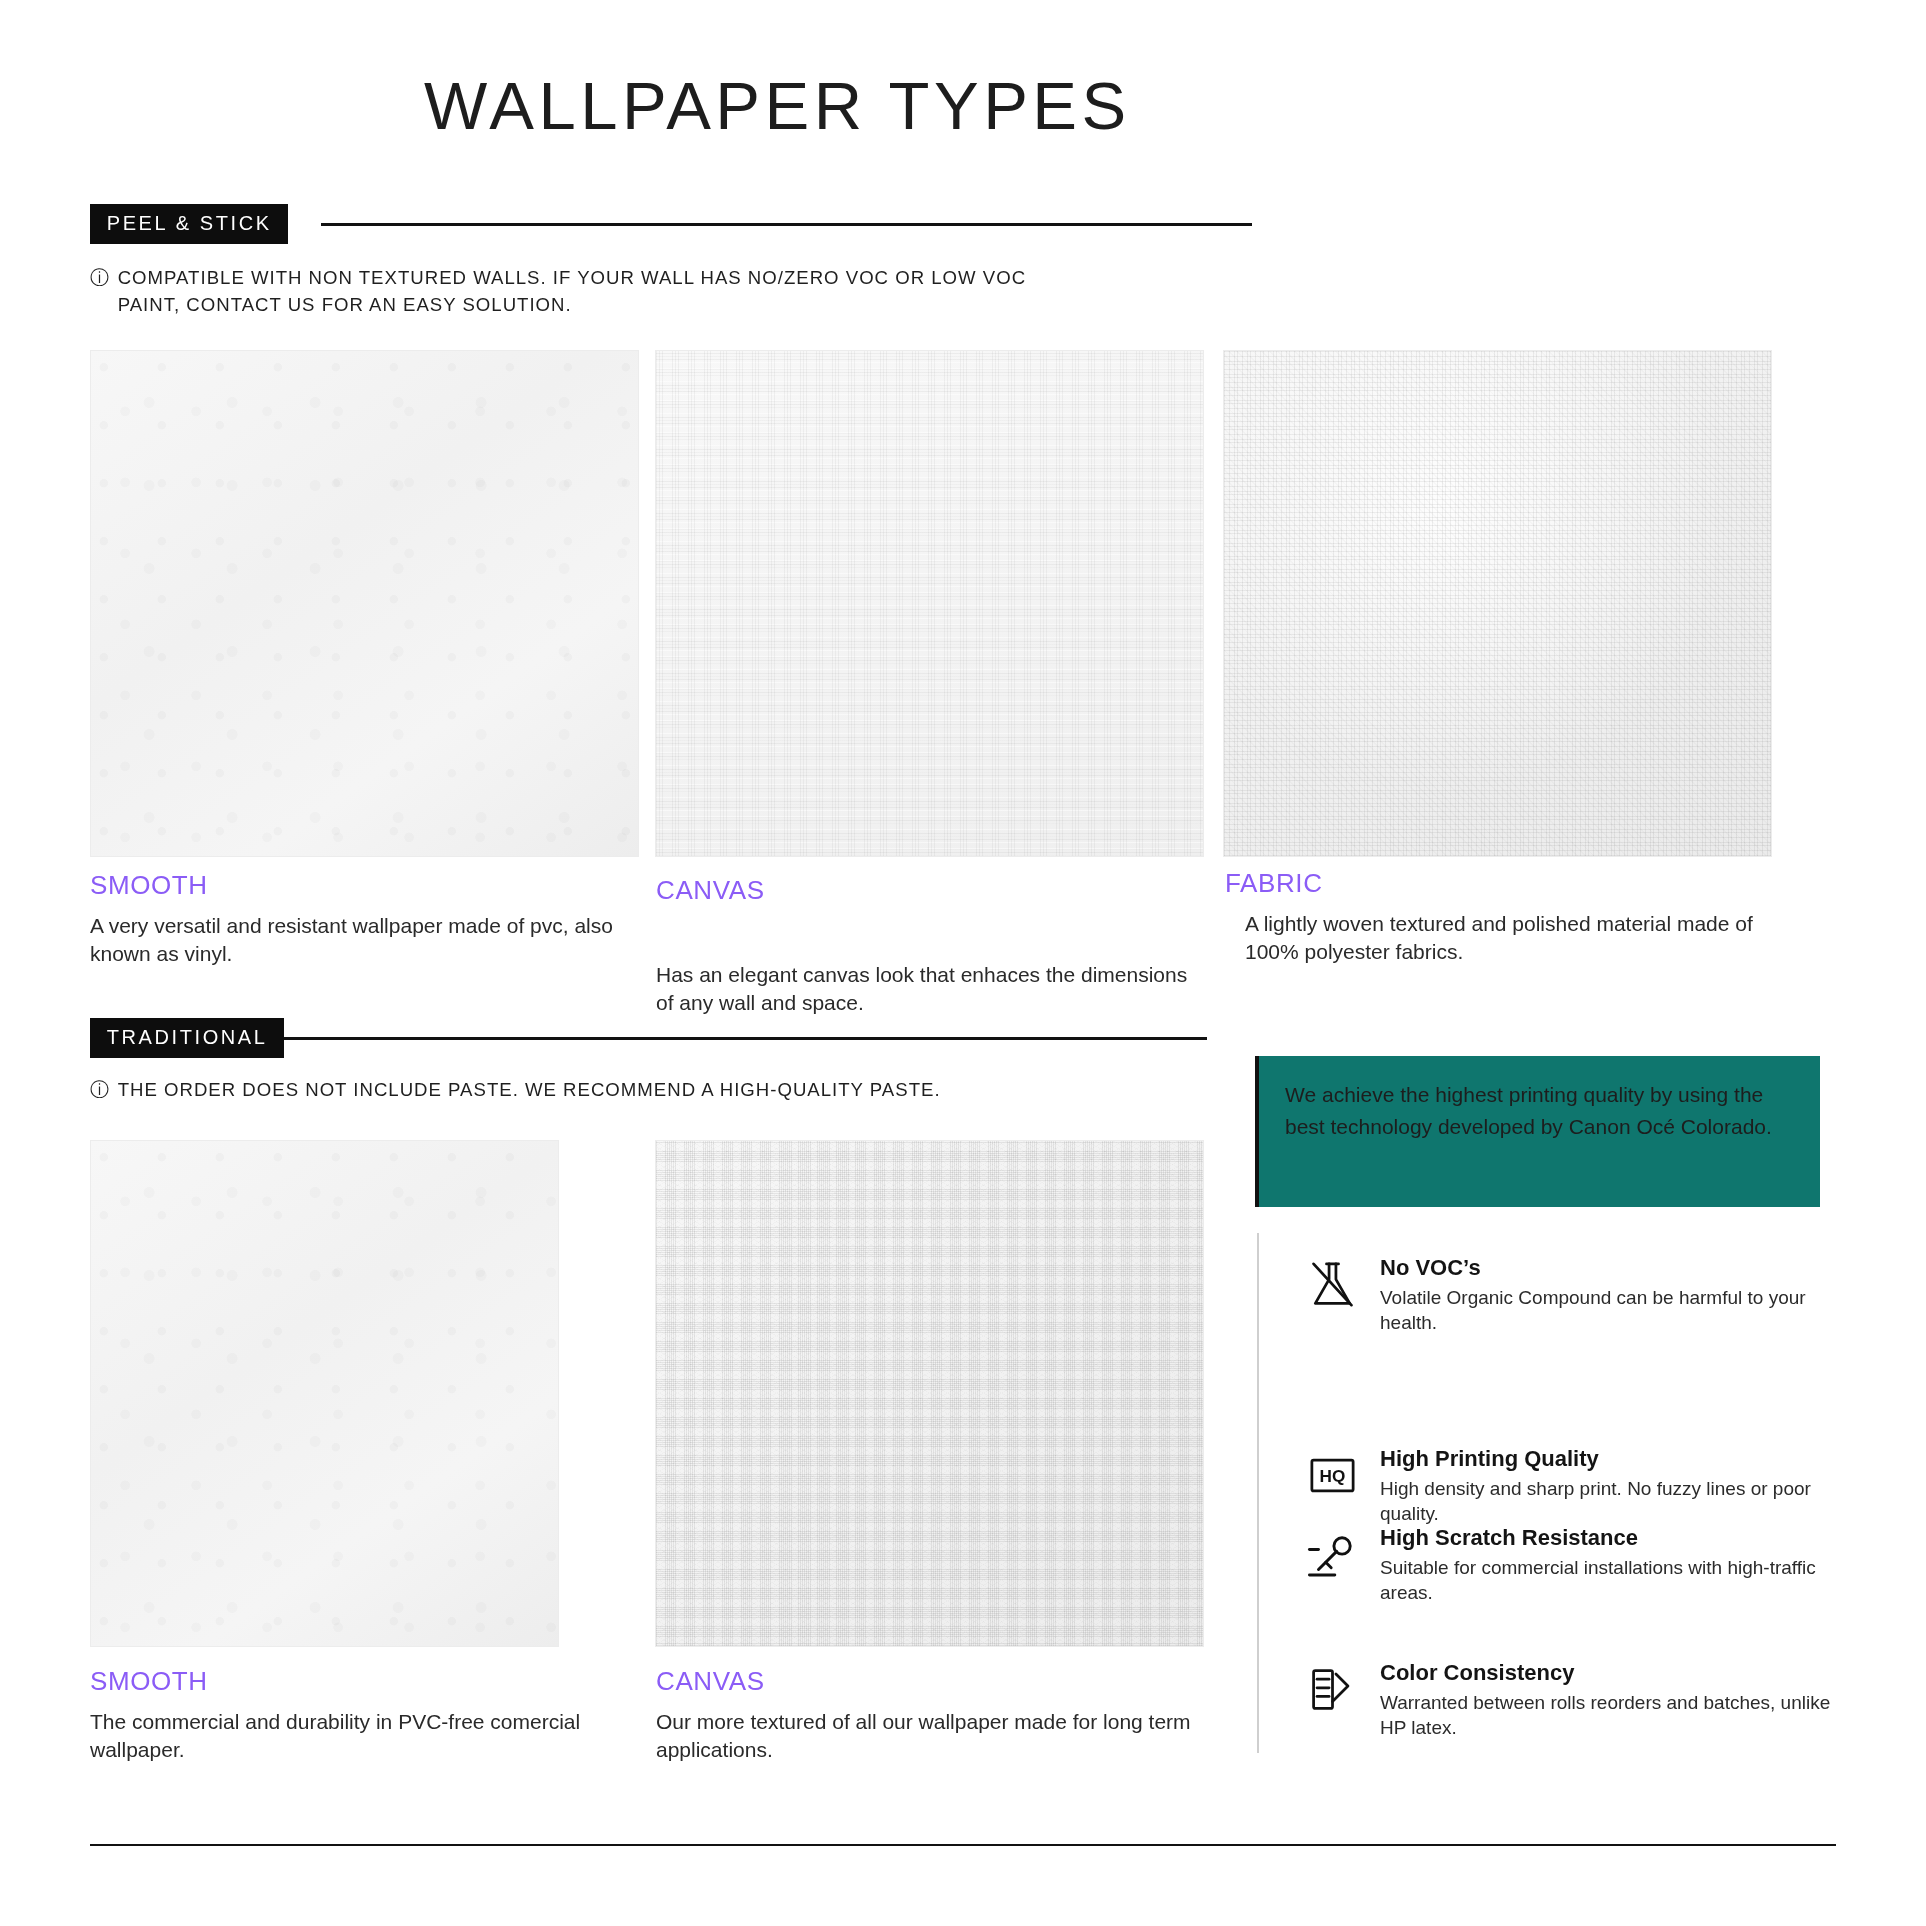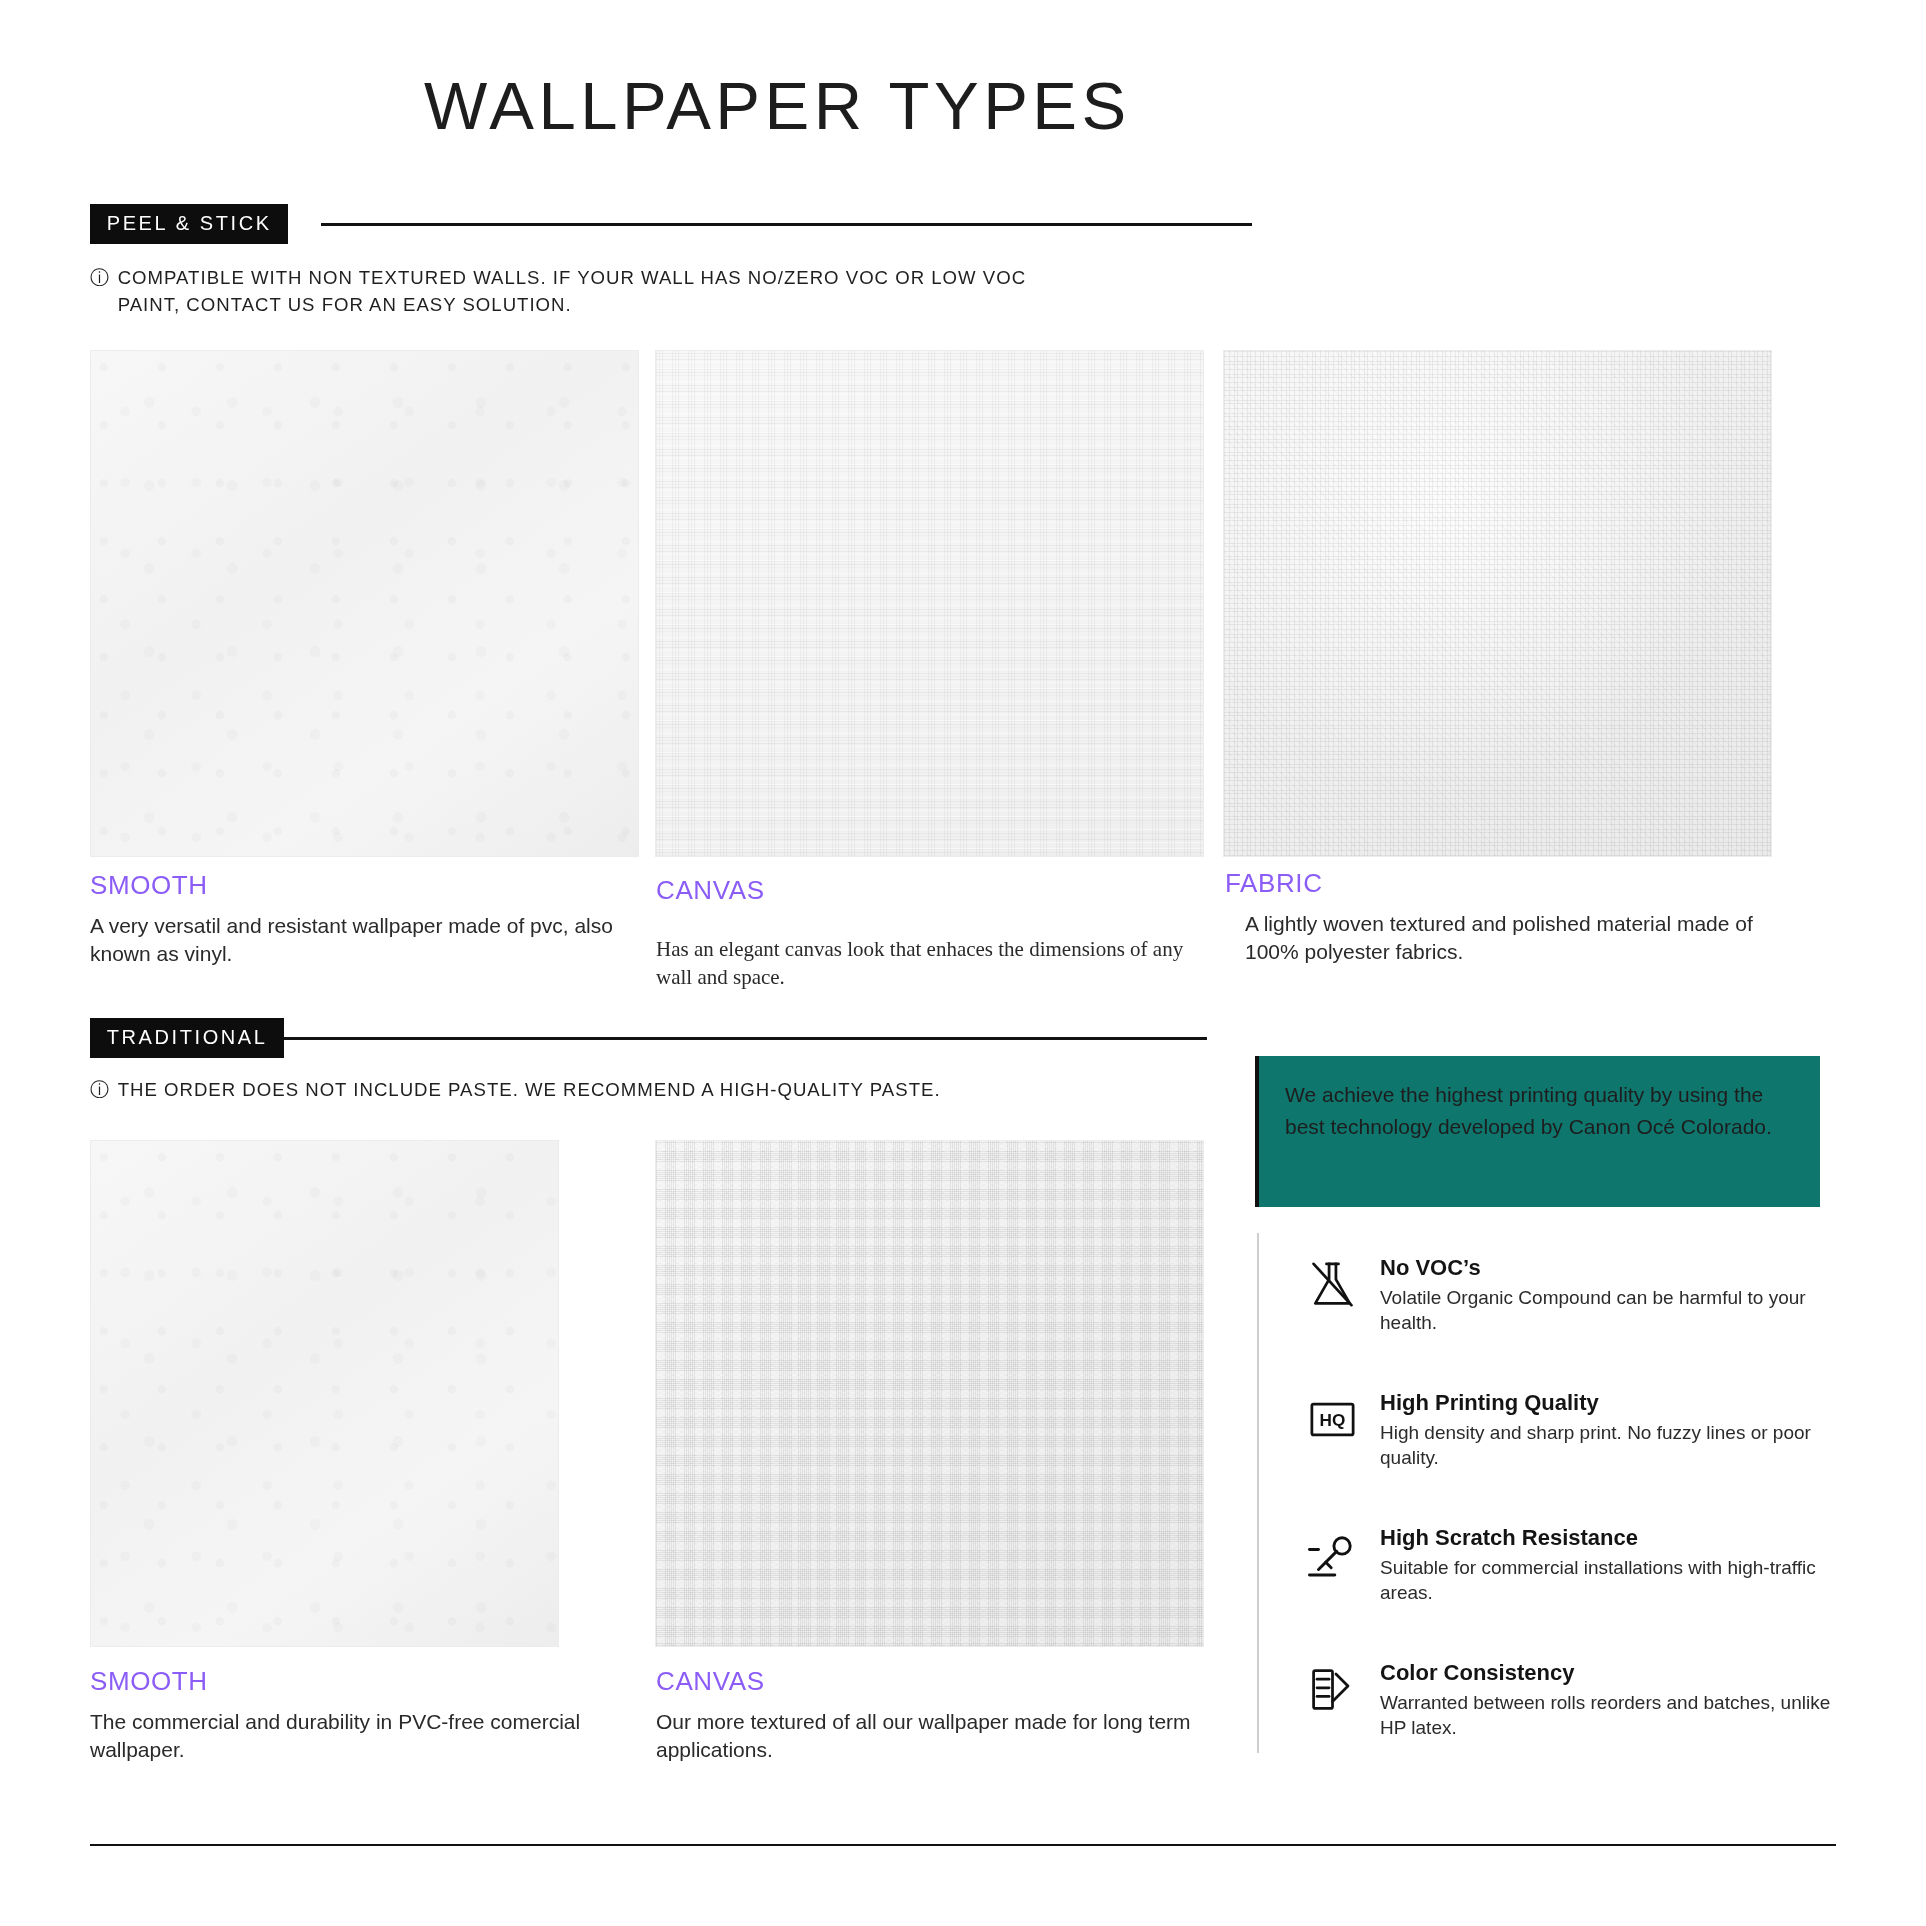--- a/index.html
+++ b/index.html
@@ -205,21 +205,21 @@
   </div>
 
   <div class="swatch sw-smooth" style="left:90px; top:350px; width:549px; height:507px;"></div>
   <div class="swatch sw-canvas" style="left:655px; top:350px; width:549px; height:507px;"></div>
   <div class="swatch sw-fabric" style="left:1223px; top:350px; width:549px; height:507px;"></div>
 
   <div class="card-title" style="left:90px; top:870px;">SMOOTH</div>
   <div class="card-desc" style="left:90px; top:912px; width:526px;">A very versatil and resistant wallpaper made of pvc, also known as vinyl.</div>
 
   <div class="card-title" style="left:656px; top:875px;">CANVAS</div>
-  <div class="card-desc" style="left:656px; top:935px; width:552px;font-family:Liberation Serif, serif;">Has an elegant canvas look that enhaces the dimensions of any wall and space.</div>
+  <div class="card-desc" style="left:656px; top:961px; width:552px;">Has an elegant canvas look that enhaces the dimensions of any wall and space.</div>
 
   <div class="card-title" style="left:1225px; top:868px;">FABRIC</div>
   <div class="card-desc" style="left:1225px; top:910px; width:552px;margin-left:20px;">A lightly woven textured and polished material made of 100% polyester fabrics.</div>
 
   <div class="section-header" style="left:90px; top:1018px; width:1117px;">
     <div class="section-tag">TRADITIONAL</div>
     <div class="section-rule"></div>
   </div>
 
   <div class="note" style="left:90px; top:1077px; width:1091px;">
@@ -249,21 +249,21 @@
         <path d="M28 8v18L12 54h40L36 26V8"></path>
         <line x1="10" y1="8" x2="54" y2="56"></line>
       </svg>
     </div>
     <div>
       <div class="feature-title">No VOC’s</div>
       <div class="feature-desc">Volatile Organic Compound can be harmful to your health.</div>
     </div>
   </div>
 
-  <div class="feature" style="left:1303px; top:1390px;">
+  <div class="feature" style="left:1303px; top:1446px;">
     <div class="feature-icon">
       <svg width="55" height="55" viewBox="0 0 64 64" fill="none" stroke="#111" stroke-width="3.2" stroke-linecap="round" stroke-linejoin="round">
         <rect x="8" y="14" width="48" height="36" rx="2"></rect>
         <text x="32" y="39" font-family="Liberation Sans, sans-serif" font-size="20" font-weight="bold" fill="#111" stroke="none" text-anchor="middle">HQ</text>
       </svg>
     </div>
     <div>
       <div class="feature-title">High Printing Quality</div>
       <div class="feature-desc">High density and sharp print. No fuzzy lines or poor quality.</div>
     </div>

